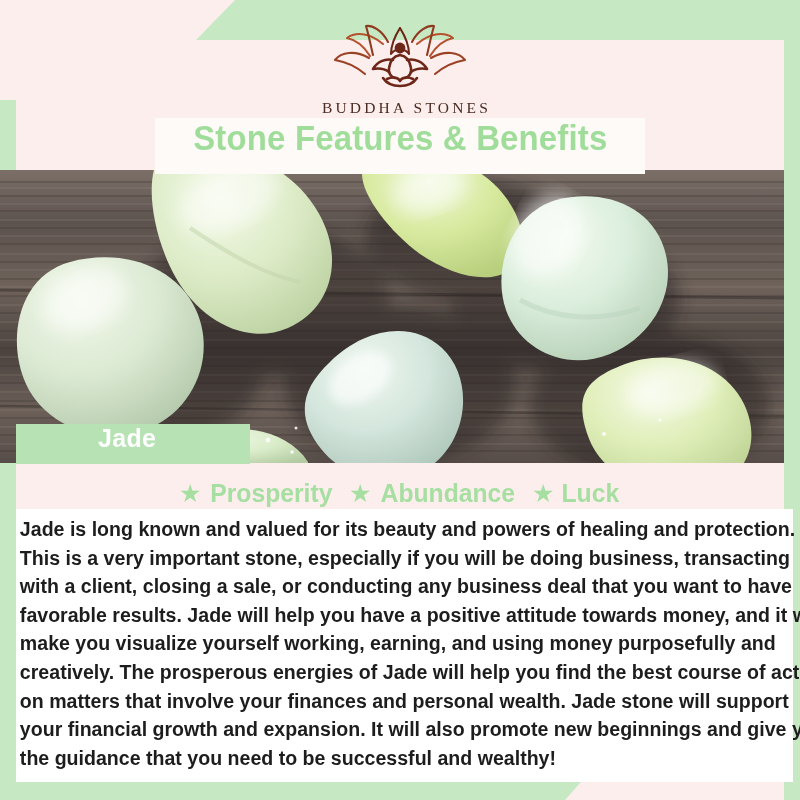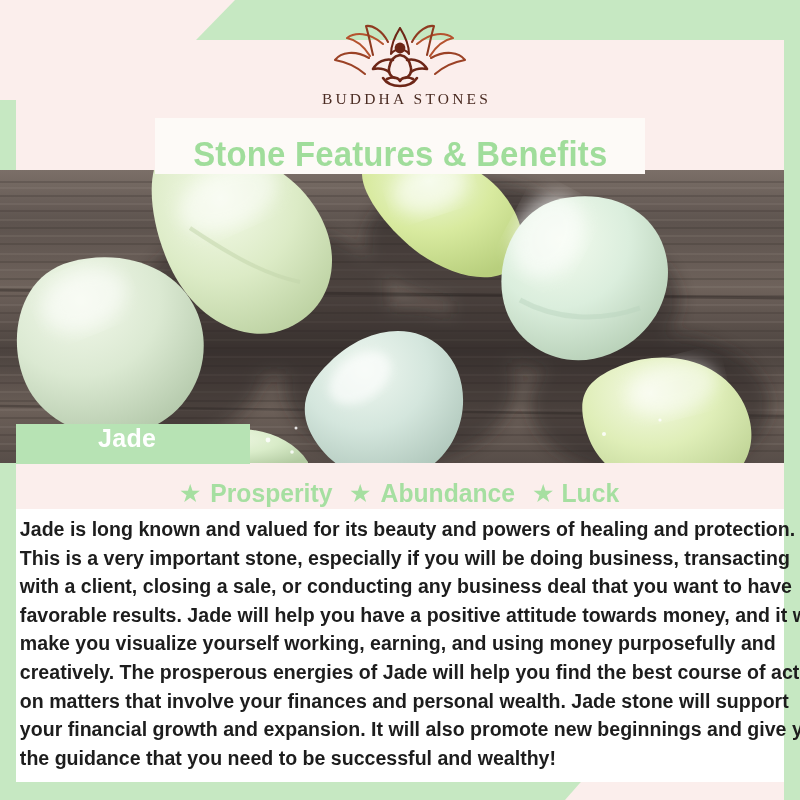--- a/index.html
+++ b/index.html
@@ -58,37 +58,37 @@
     text-align: center;
   }
   .lotus {
     display: block;
     margin: 0 auto;
     width: 150px;
     height: 68px;
   }
   .brand-name {
     display: block;
-    margin-top: 0;
+    margin-top: 9px;
     font-family: "Liberation Serif", serif;
     font-size: 15.5px;
     letter-spacing: 3.2px;
     color: #4a2b22;
     font-weight: 400;
     padding-left: 13px;
   }
 
   
   .title-banner {
     position: absolute;
     left: 155px; top: 118px;
     width: 490px; height: 56px;
     background: #fdfaf7;
     display: flex;
-    align-items: flex-end;
+    align-items: flex-start;
     justify-content: center;
     z-index: 6;
   }
   .title-text {
     font-family: "Liberation Sans Narrow", "Liberation Sans", sans-serif;
     font-weight: 700;
     font-size: 35px;
     color: #a0dd9b;
     letter-spacing: 0.2px;
     transform: scaleX(0.94);
@@ -152,21 +152,21 @@
     transform: scaleX(0.95);
     white-space: nowrap;
   }
 
   
   .body-copy {
     position: absolute;
     left: 16px; top: 509px;
     width: 768px;
     background: #ffffff;
-    padding: 6px 0 10px 0;
+    padding: 6px 9px 10px 0;
     z-index: 4;
   }
   .body-copy p {
     margin: 0;
     font-family: "Liberation Sans Narrow", "Liberation Sans", sans-serif;
     font-weight: 700;
     font-size: 20.3px;
     line-height: 28.6px;
     color: #1d1d1d;
     transform: scaleX(0.965);

